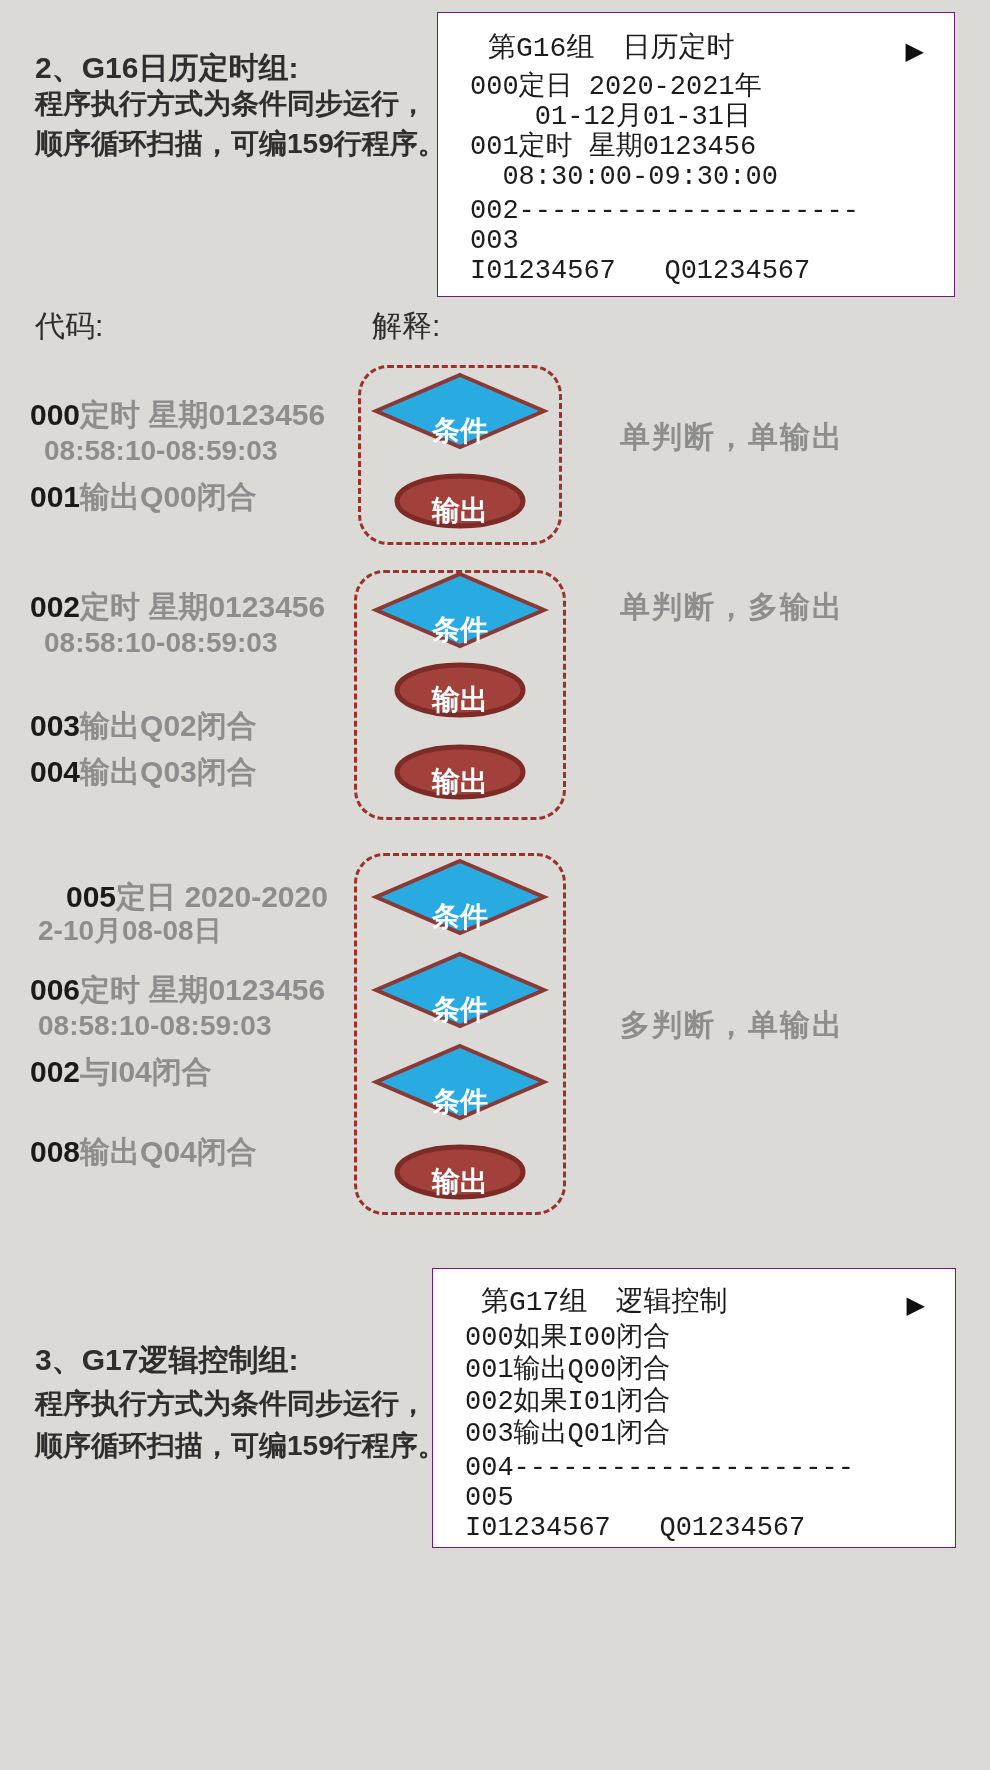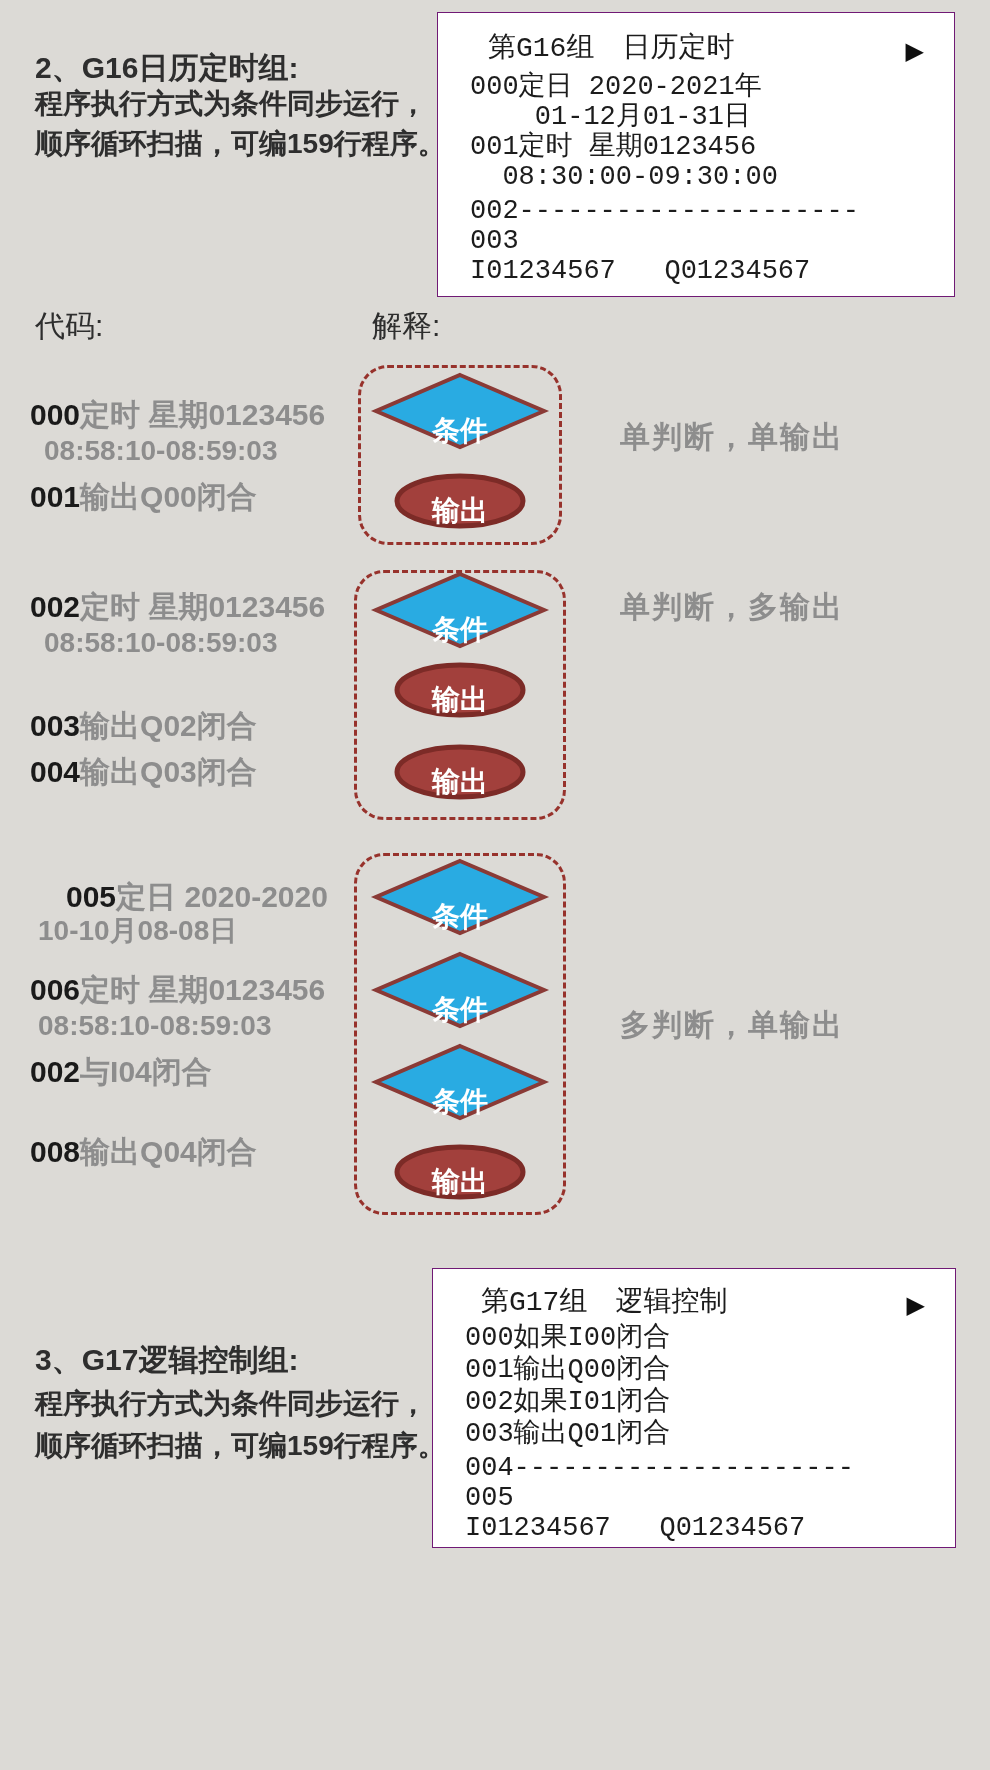--- a/index.html
+++ b/index.html
@@ -98,21 +98,21 @@
   </div>
   <div class="node ellipse" style="left:393px; top:743px;">
     <svg viewBox="0 0 134 58">
         <ellipse cx="67" cy="29" rx="63" ry="25"></ellipse>
       </svg>
     <span class="node-text">输出</span>
   </div>
   <div class="caption" style="left:620px; top:589px;">单判断，多输出</div>
 
   <div class="code-line" style="left:38px; top:879px;margin-left:28px;"><span class="num">005</span><span class="txt">定日 2020-2020</span></div>
-  <div class="code-sub" style="left:38px; top:914px;">10-10月08-08日</div>
+  <div class="code-sub" style="left:38px; top:914px;">2-10月08-08日</div>
   <div class="code-line" style="left:30px; top:972px;"><span class="num">006</span><span class="txt">定时 星期0123456</span></div>
   <div class="code-sub" style="left:38px; top:1009px;">08:58:10-08:59:03</div>
   <div class="code-line" style="left:30px; top:1054px;"><span class="num">002</span><span class="txt">与I04闭合</span></div>
   <div class="code-line" style="left:30px; top:1134px;"><span class="num">008</span><span class="txt">输出Q04闭合</span></div>
 
   <div class="flow-group" style="left:354px; top:853px; width:212px; height:362px;"></div>
   <div class="node diamond" style="left:372px; top:858px;">
     <svg viewBox="0 0 176 78">
         <polygon points="88,3 172,39 88,75 4,39"></polygon>
       </svg>

